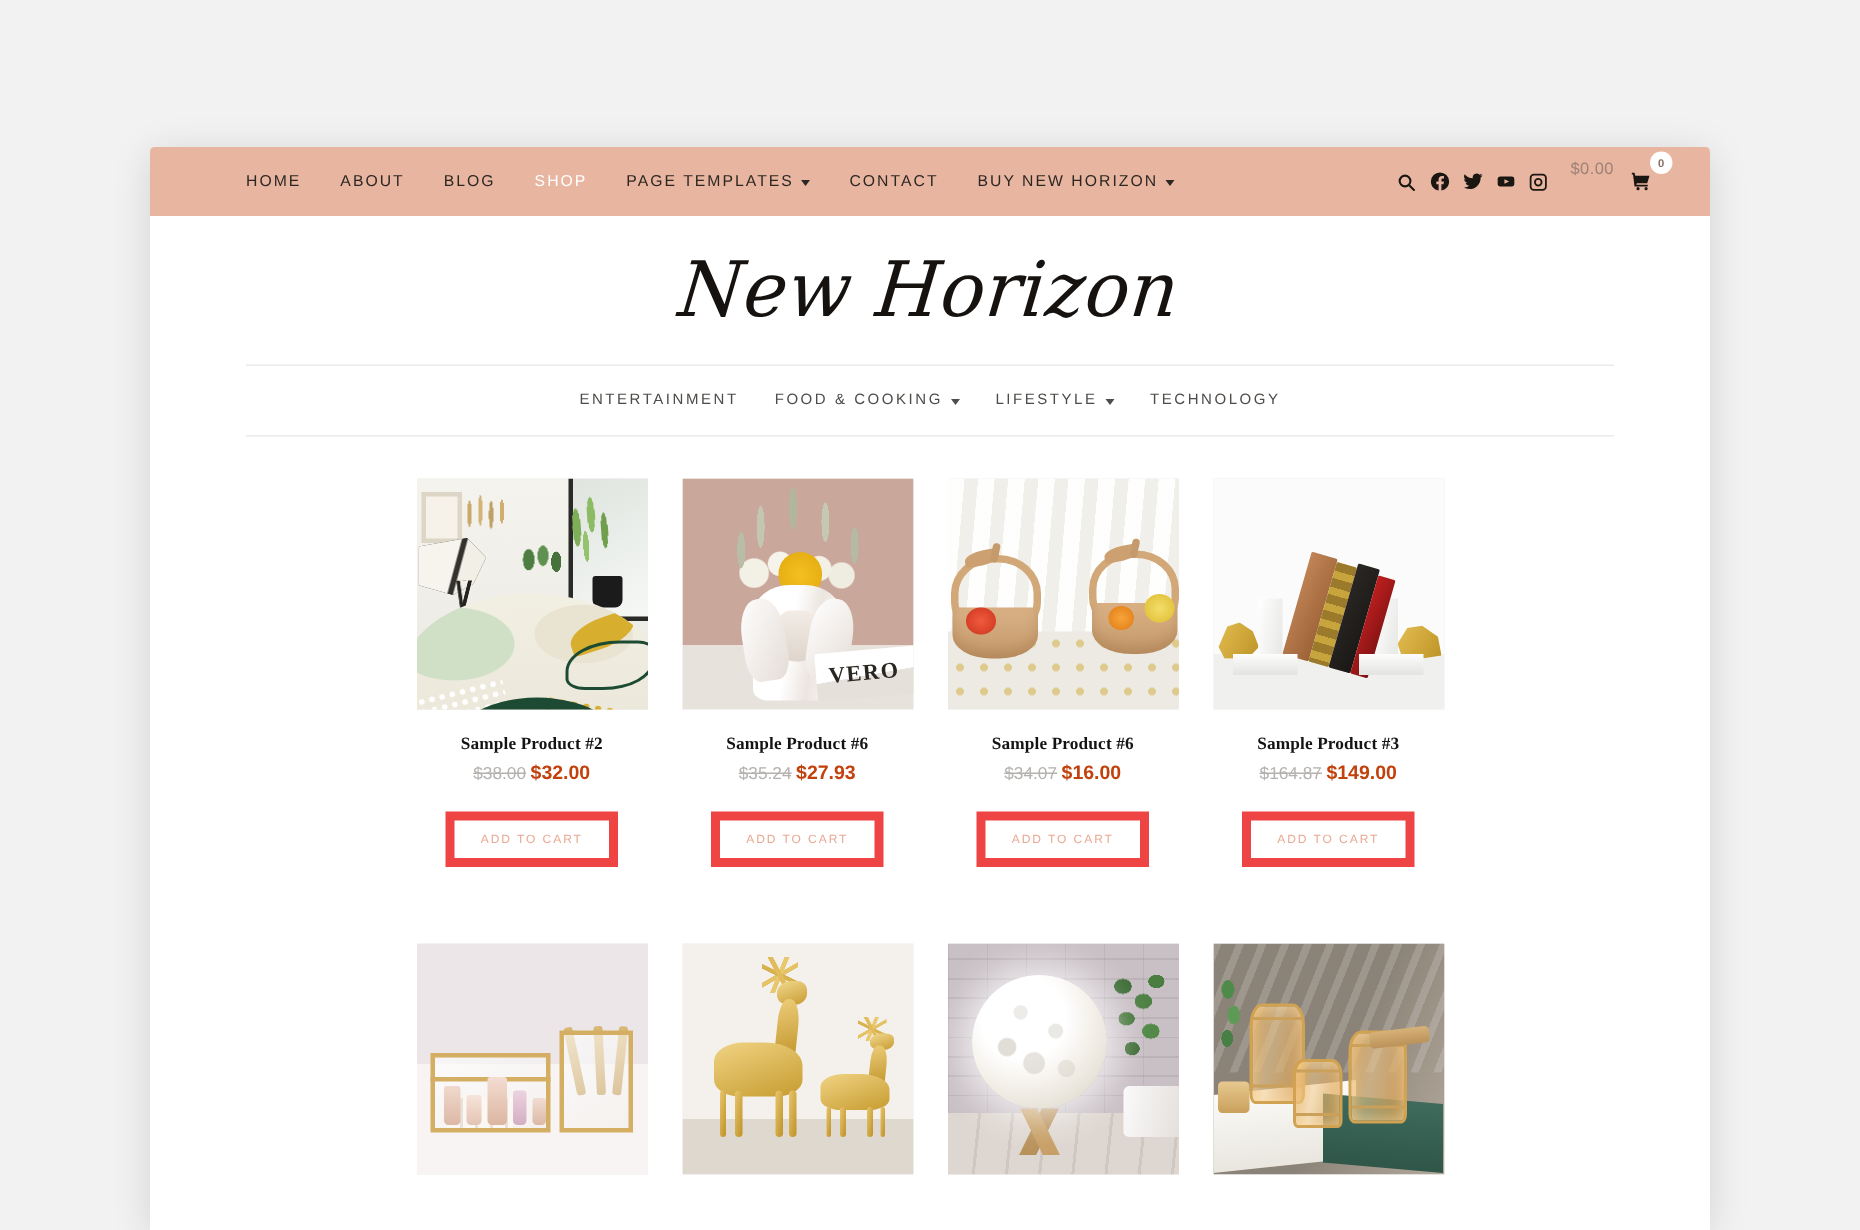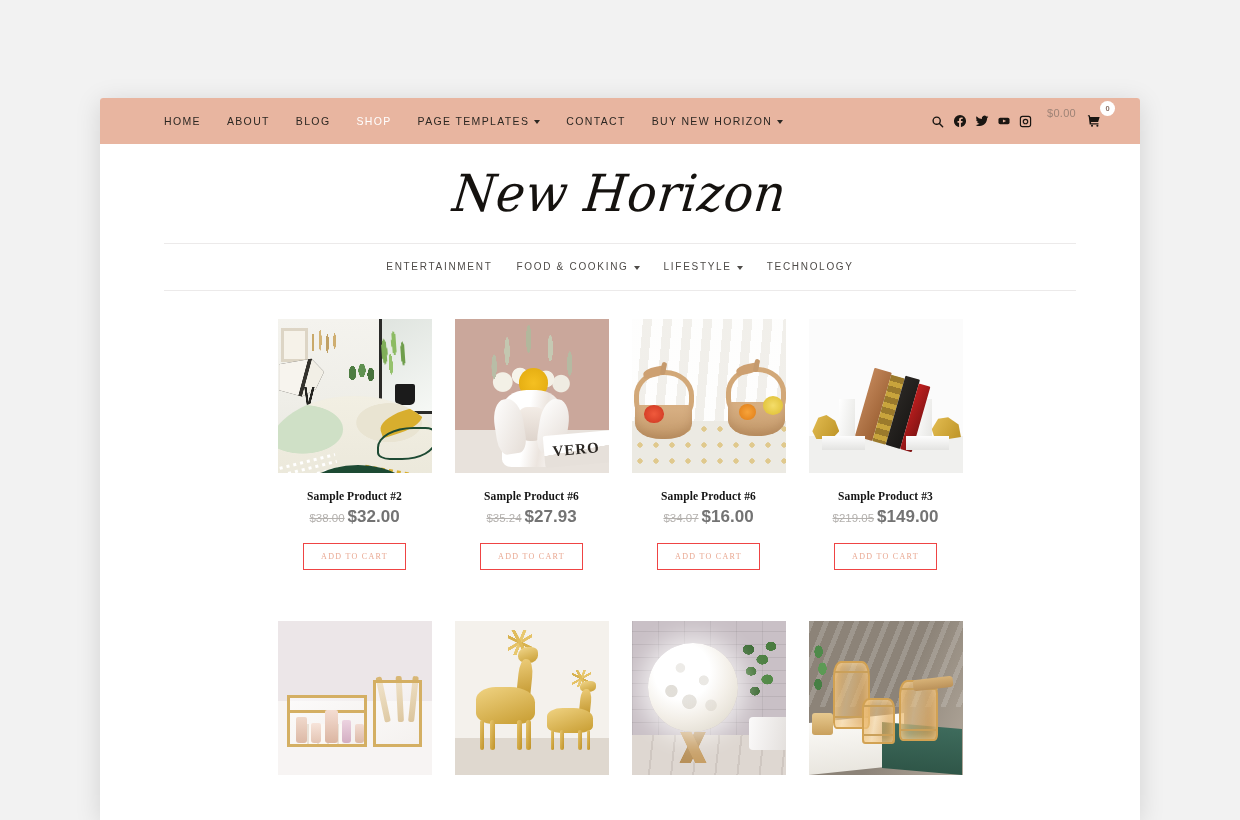--- a/index.html
+++ b/index.html
@@ -212,33 +212,33 @@
     font-size: 12.5px;
     line-height: 1;
   }
   .old {
     color: #b4b1ae;
     text-decoration: line-through;
     font-size: 11.5px;
     font-weight: 400;
     margin-right: 3px;
   }
-  .new { color: #737373; font-weight: bold; font-size: 17px; text-align: right; }
+  .new { color: #c2410c; font-weight: bold; font-size: 13px; text-align: right; }
 
   .atc-wrap { display: flex; justify-content: center; margin-top: 18px; }
   .atc {
-    border: 1px solid #ef4444;
+    border: 6px solid #ef4444;
     background: transparent;
     color: #e9a892;
     font-size: 8px;
     letter-spacing: 1.3px;
     padding: 8px 17px;
     text-transform: uppercase;
     cursor: pointer;
-    font-family: Liberation Serif, serif;
+    font-family: Liberation Sans, sans-serif;
     white-space: nowrap;
   }
 
   .row-gap { height: 51px; grid-column: 1 / -1; }
 
   
   .sc { position: absolute; inset: 0; }
 
   
   .rug-bg { background: linear-gradient(#f4f3ee 0%, #efeee8 52%, #e8e7df 100%); }
@@ -818,21 +818,21 @@
               <i class="bk2"></i>
               <i class="bk3"></i>
               <i class="bk4"></i>
             </div>
           <div class="be-base l"></div>
             <div class="be-base r"></div>
         </div>
       </div>
       <div class="pname">Sample Product #3</div>
       <div class="pprice">
-        <span class="old">$219.05</span><span class="new">$149.00</span>
+        <span class="old">$164.87</span><span class="new">$149.00</span>
       </div>
       <div class="atc-wrap">
           <button class="atc">ADD TO CART</button>
         </div>
     </div>
 
     <div class="row-gap"></div>
 
     <div class="card">
       <div class="thumb">

